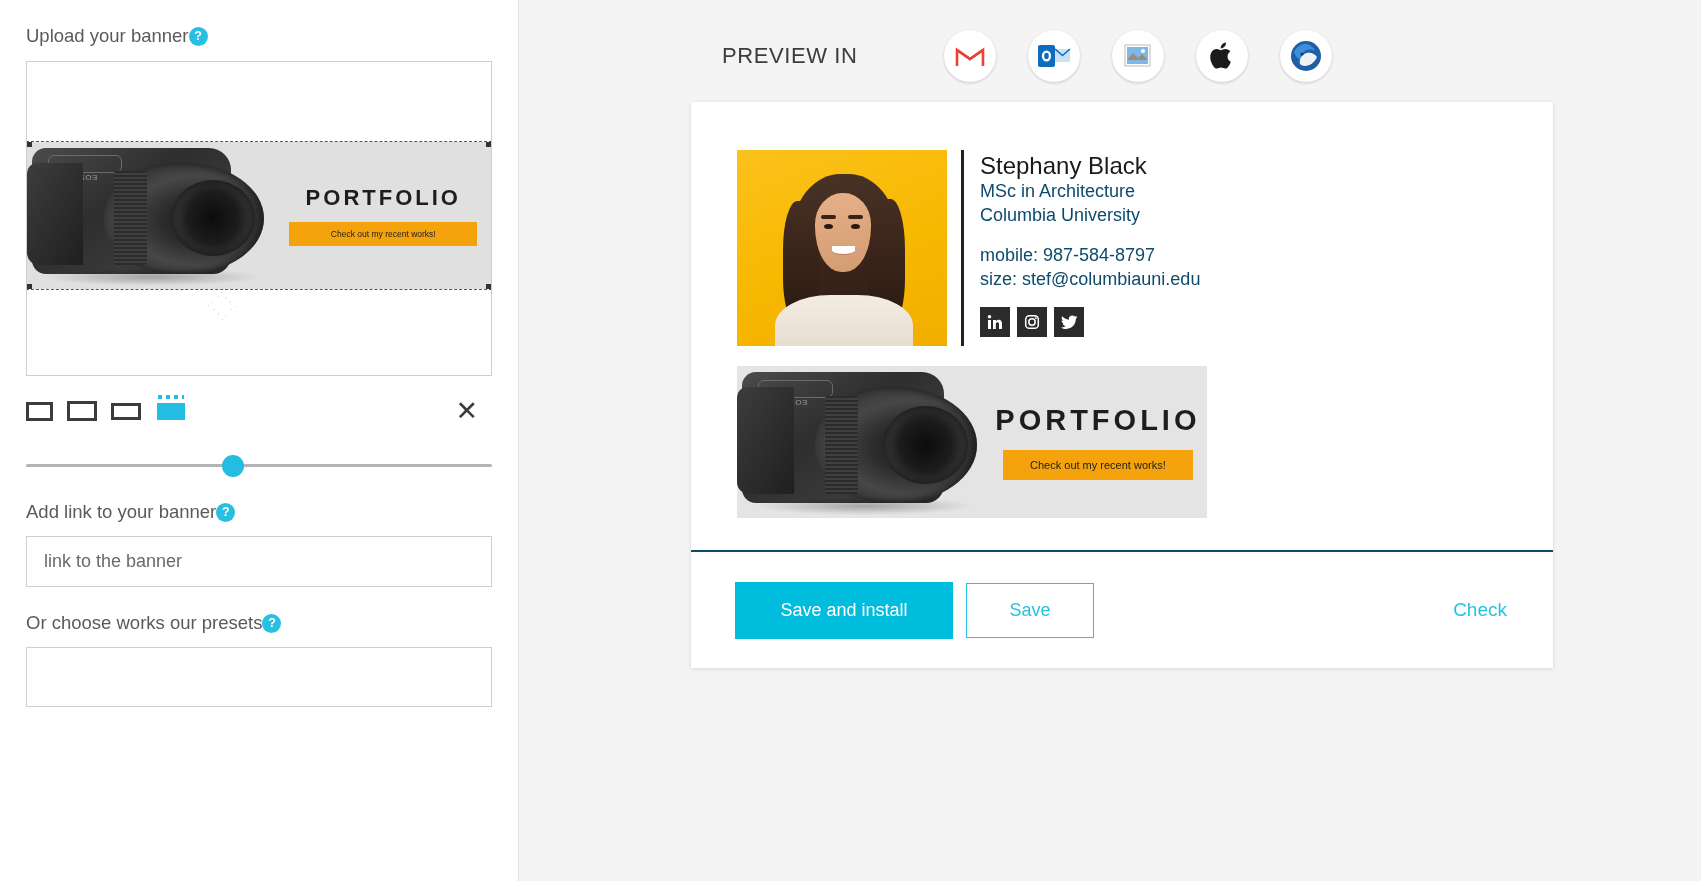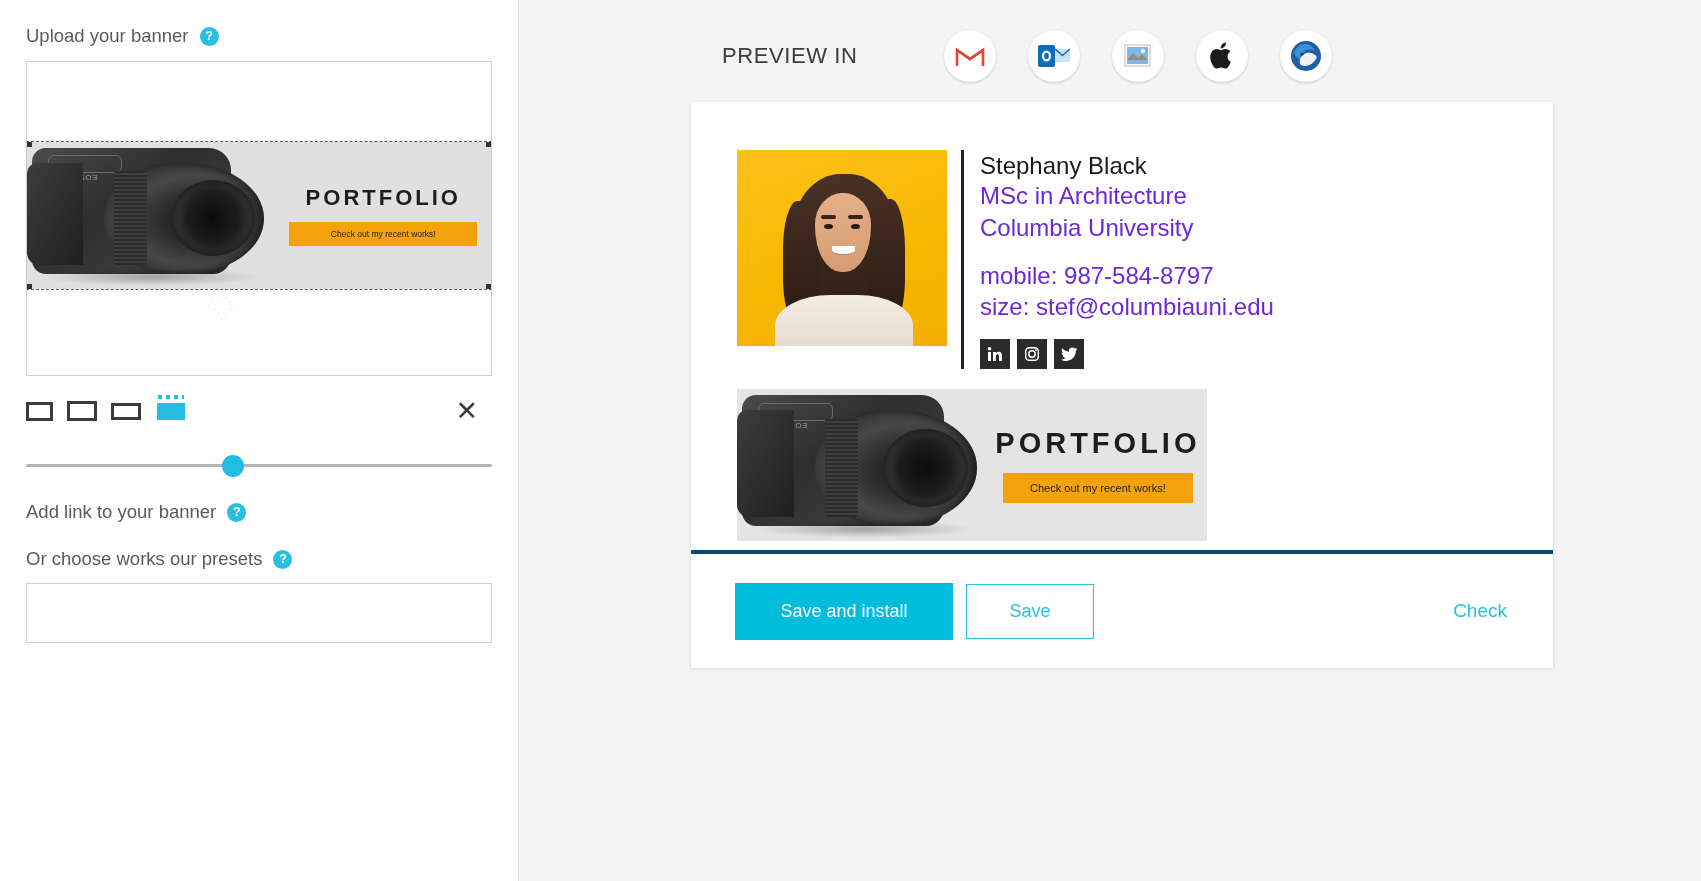--- a/index.html
+++ b/index.html
@@ -49,21 +49,21 @@
     border-left: 11px solid transparent;
     border-right: 11px solid transparent;
     border-bottom: 12px solid #3c3c3c;
     margin-right: 14px;
     cursor: pointer;
   }
 
   .field-label {
     font-size: 18.5px; color: #5a5a5a;
     padding: 0 26px; margin-top: 25px;
-    display: flex; align-items: center; gap: 11px;
+    display: flex; align-items: center; gap: 0;
     font-weight: 400;
   }
   .help-dot {
     width: 19px; height: 19px; border-radius: 50%;
     background: #27c0e3; color: #fff;
     font-size: 12.5px; font-weight: bold;
     display: flex; align-items: center; justify-content: center;
     cursor: pointer; flex: none; line-height: 1;
   }
 
@@ -276,39 +276,39 @@
     background: #fff; border-radius: 0 0 50% 50%; border-bottom: 1.5px solid #c07a63; }
   .ph-body {
     position:absolute; left: 18%; bottom: 0; width: 66%; height: 26%;
     background: linear-gradient(180deg,#f3ece2,#e7ded2);
     border-radius: 40% 40% 0 0 / 60% 60% 0 0;
   }
 
   .sig-divider { width: 3px; background: #222; margin: 0 16px 0 14px; flex: none; }
   .sig-text { padding-top: 2px; }
   .sig-name { font-size: 24px; color: #1b1b1b; font-weight: 400; line-height: 1.18; }
-  .sig-line { font-size: 24px; color: #6d28d9; line-height: 1.32; }
+  .sig-line { font-size: 18px; color: #0c4a6e; line-height: 1.32; }
   .sig-gap { height: 16px; }
   .sig-social { display: flex; gap: 7px; margin-top: 16px; }
   .soc {
     width: 30px; height: 30px; background: #2b2b2b;
     display:flex; align-items:center; justify-content:center;
     cursor: pointer; flex: none;
   }
 
   .sig-banner {
     margin-top: 20px; width: 470px; height: 152px;
     background: #e4e4e4; position: relative; overflow: hidden;
   }
   .sig-banner .banner-title { font-size: 29px; letter-spacing: 4px; }
   .sig-banner .banner-cta { font-size: 11px; padding: 9px 0; margin-top: 13px; }
 
   .sig-footer {
     position: absolute; left: 0; right: 0; bottom: 0; height: 118px;
-    border-top: 4px solid #0c4a6e;
+    border-top: 2px solid #0c4a6e;
     display: flex; align-items: center; padding: 0 40px 0 44px;
   }
   .btn-primary {
     background: #00bcdd; color: #fff; border: none;
     width: 218px; height: 57px; font-size: 18px;
     cursor: pointer; font-family: "Liberation Sans", sans-serif;
   }
   .btn-secondary {
     background: #fff; color: #25c3e0; border: 1px solid #25c3e0;
     width: 128px; height: 55px; font-size: 18px; margin-left: 13px;
@@ -369,20 +369,21 @@
     <div class="slider-wrap">
       <span class="slider-track"></span>
       <span class="slider-thumb" style="left: 45%;"></span>
     </div>
 
     <div class="field-label">
       <span>Add link to your banner</span>
       <span class="help-dot">?</span>
     </div>
 
+    <input class="text-input" type="text" placeholder="link to the banner" style="">
 
     <div class="field-label">
       <span>Or choose works our presets</span>
       <span class="help-dot">?</span>
     </div>
 
     <div class="presets-box"></div>
   </div>
 
   <div class="right-panel">

